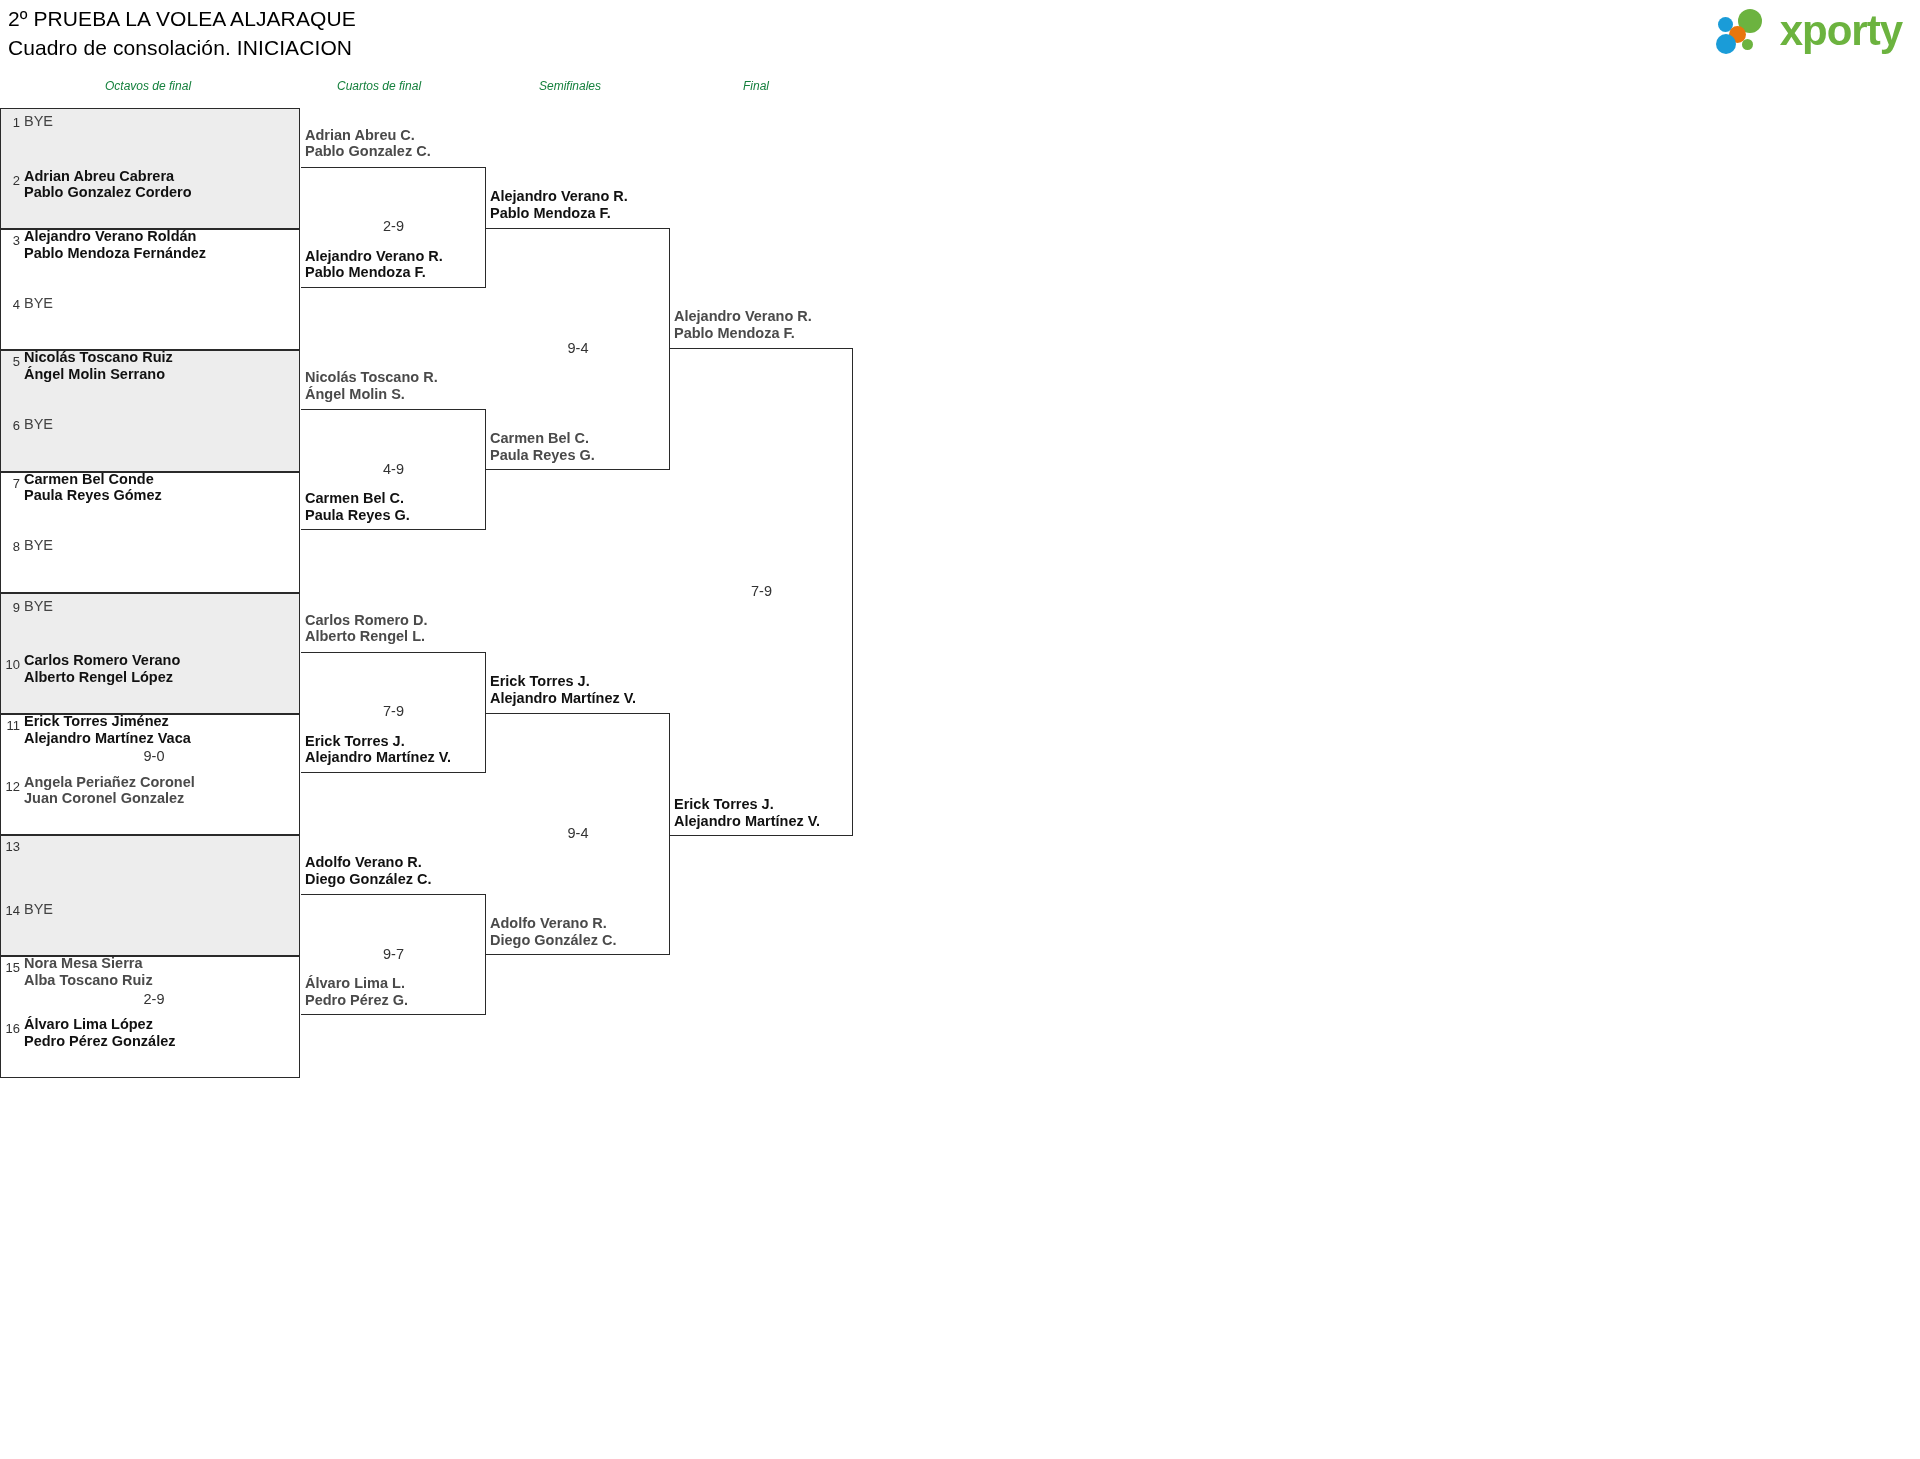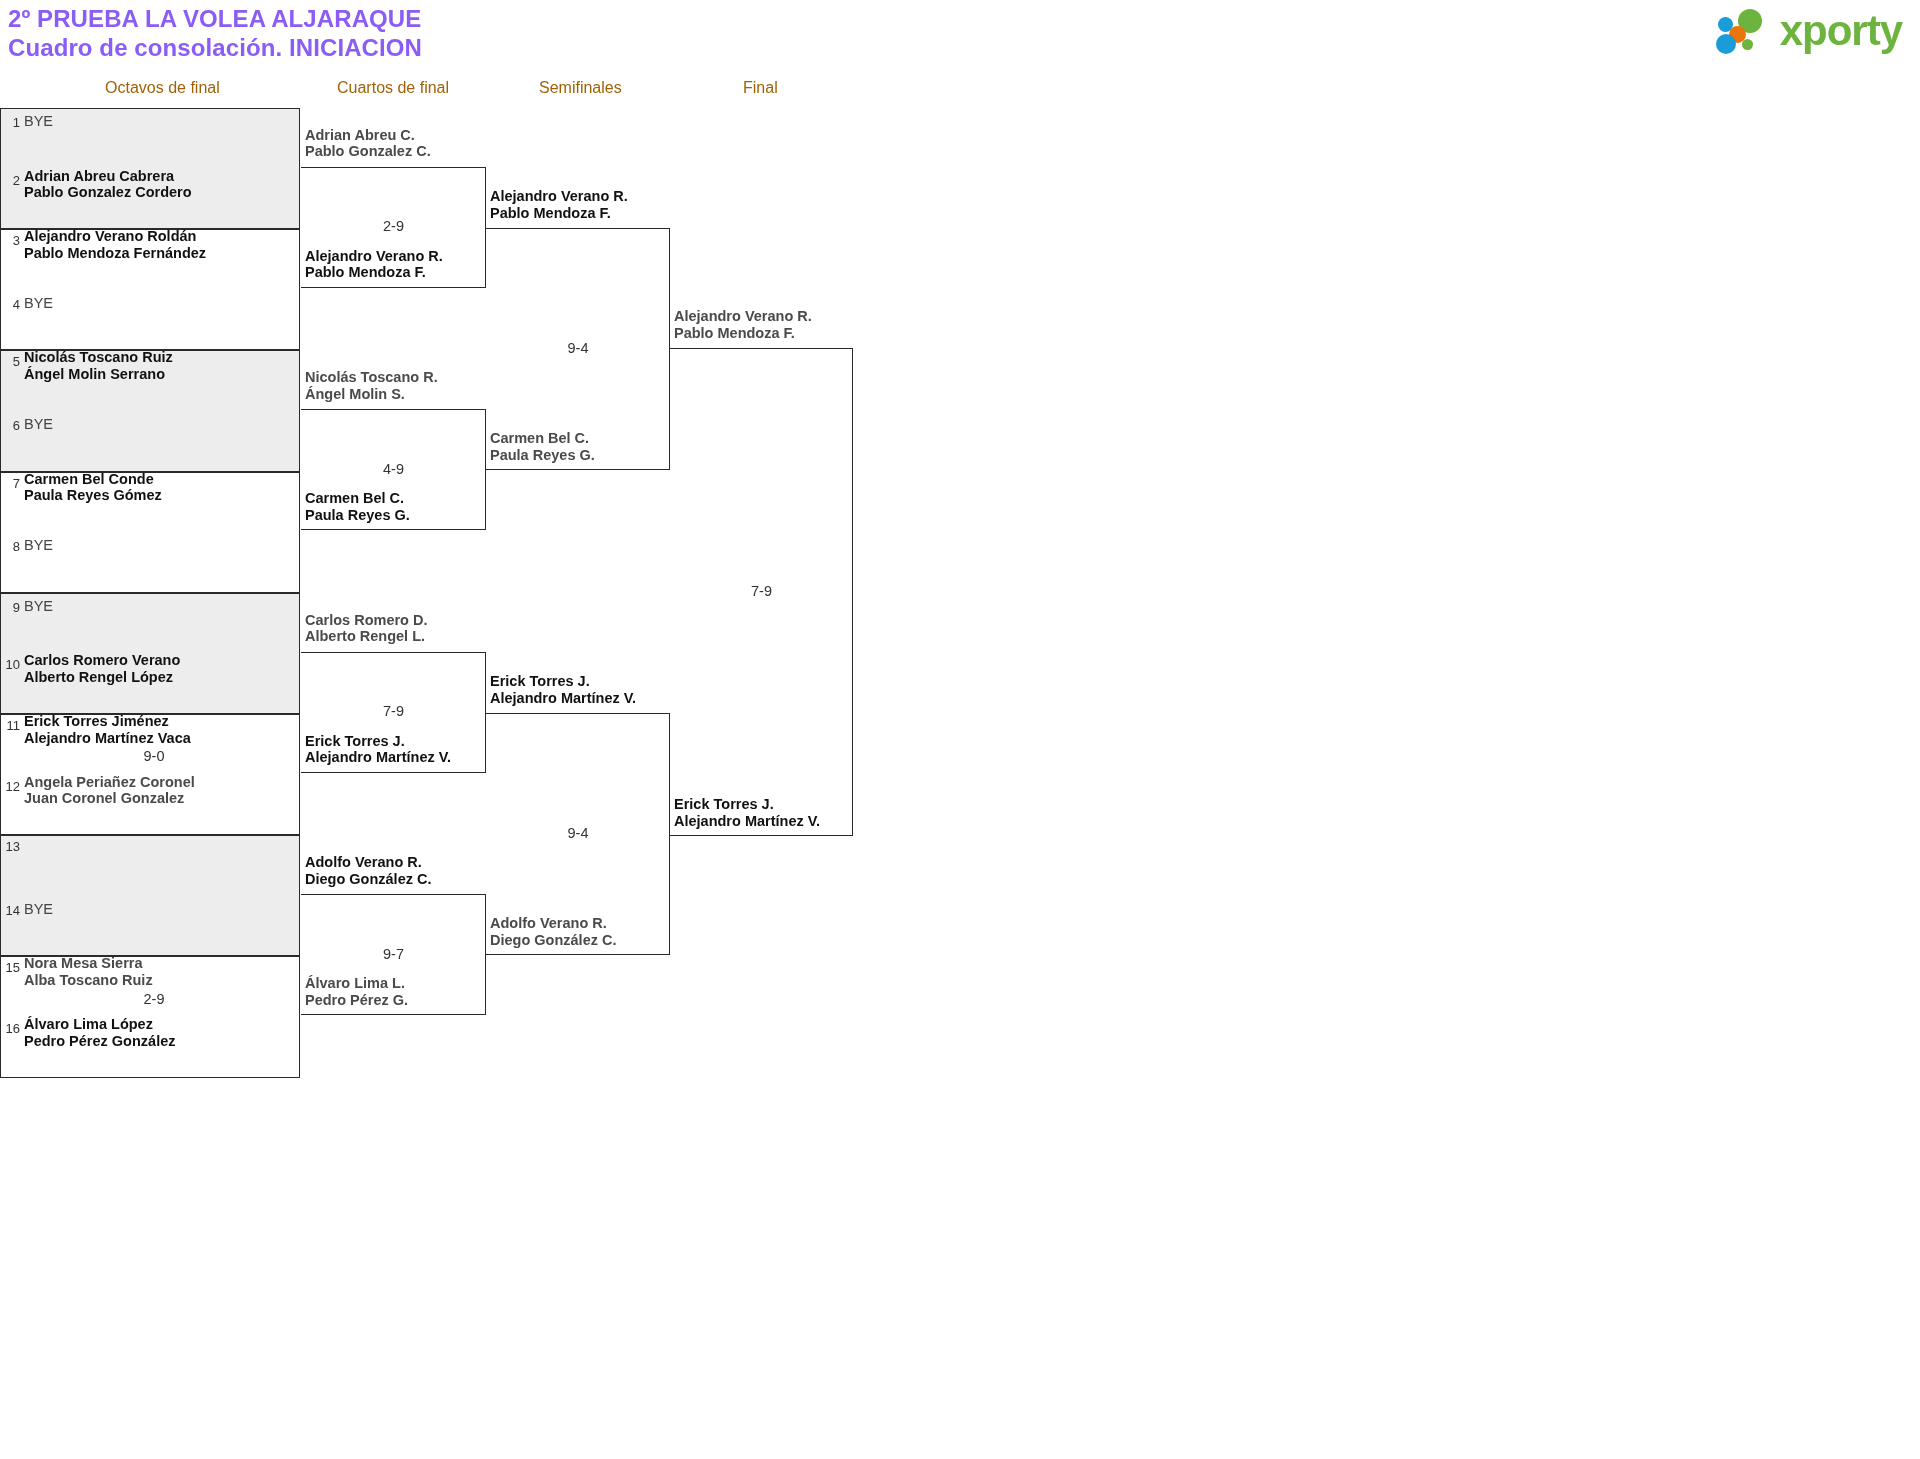--- a/index.html
+++ b/index.html
@@ -8,34 +8,34 @@
     background:#ffffff;
     font-family:"Liberation Sans","DejaVu Sans",sans-serif;
     color:#1a1a1a;
     overflow:hidden;
     position:relative;
   }
   .page{position:relative;width:1920px;height:1459px;}
 
   
   .title-block{position:absolute;left:8px;top:4px;}
-  .title-line{font-size:24px;font-weight:bold;line-height:29px;letter-spacing:0.1px;color:#8b5cf6;white-space:nowrap;}
+  .title-line{font-size:21px;font-weight:normal;line-height:29px;letter-spacing:0.1px;color:#000000;white-space:nowrap;}
 
   .logo{position:absolute;right:18px;top:8px;display:flex;align-items:center;gap:8px;}
   .logo-dots{position:relative;width:56px;height:46px;}
   .logo-dots i{position:absolute;border-radius:50%;display:block;}
   .d1{width:15px;height:15px;background:#1a9cd8;left:2px;top:9px;}
   .d2{width:24px;height:24px;background:#6cb33f;left:22px;top:1px;}
   .d3{width:17px;height:17px;background:#e8760c;left:13px;top:18px;}
   .d4{width:20px;height:20px;background:#1a9cd8;left:0px;top:26px;}
   .d5{width:11px;height:11px;background:#6cb33f;left:26px;top:31px;}
   .logo-text{font-size:42px;font-weight:bold;color:#6cb33f;letter-spacing:-1px;line-height:42px;}
 
   
-  .round-head{position:absolute;font-size:16px;color:#a16207;white-space:nowrap;}
+  .round-head{position:absolute;font-size:12px;color:#15803d;white-space:nowrap;font-style:italic;}
   .band{position:absolute;left:0;width:300px;box-sizing:border-box;}
   .band.grey{background:#ededed;}
   .band.white{background:#ffffff;}
   .band.line-top{border-top:1.3px solid #2a2a2a;}
   .band.line-bot{border-bottom:1.3px solid #2a2a2a;}
   .band.line-left{border-left:1.3px solid #2a2a2a;}
   .band.line-right{border-right:1.3px solid #2a2a2a;}
 
   .seed{position:absolute;font-size:13px;color:#333;width:20px;text-align:right;}
   .pair{position:absolute;font-size:14.5px;line-height:16.5px;white-space:nowrap;}

